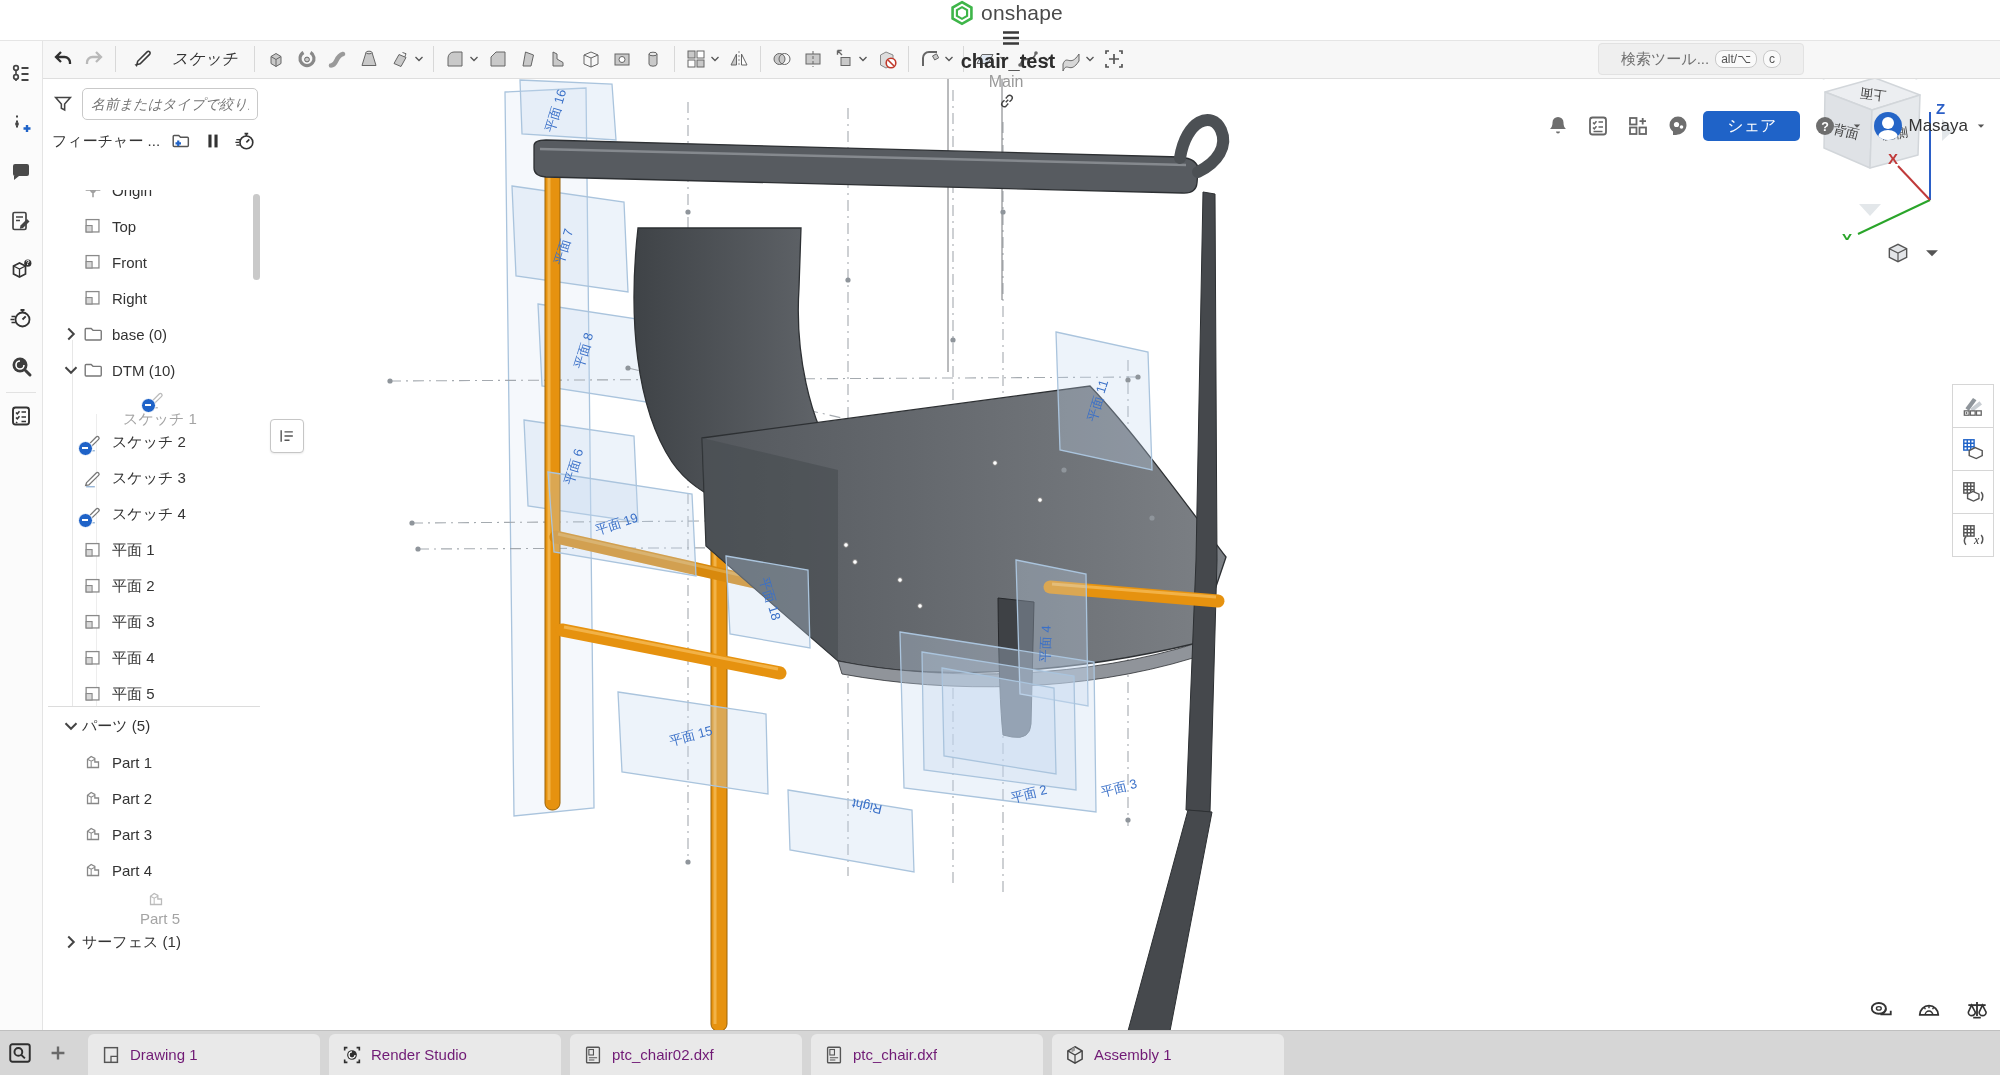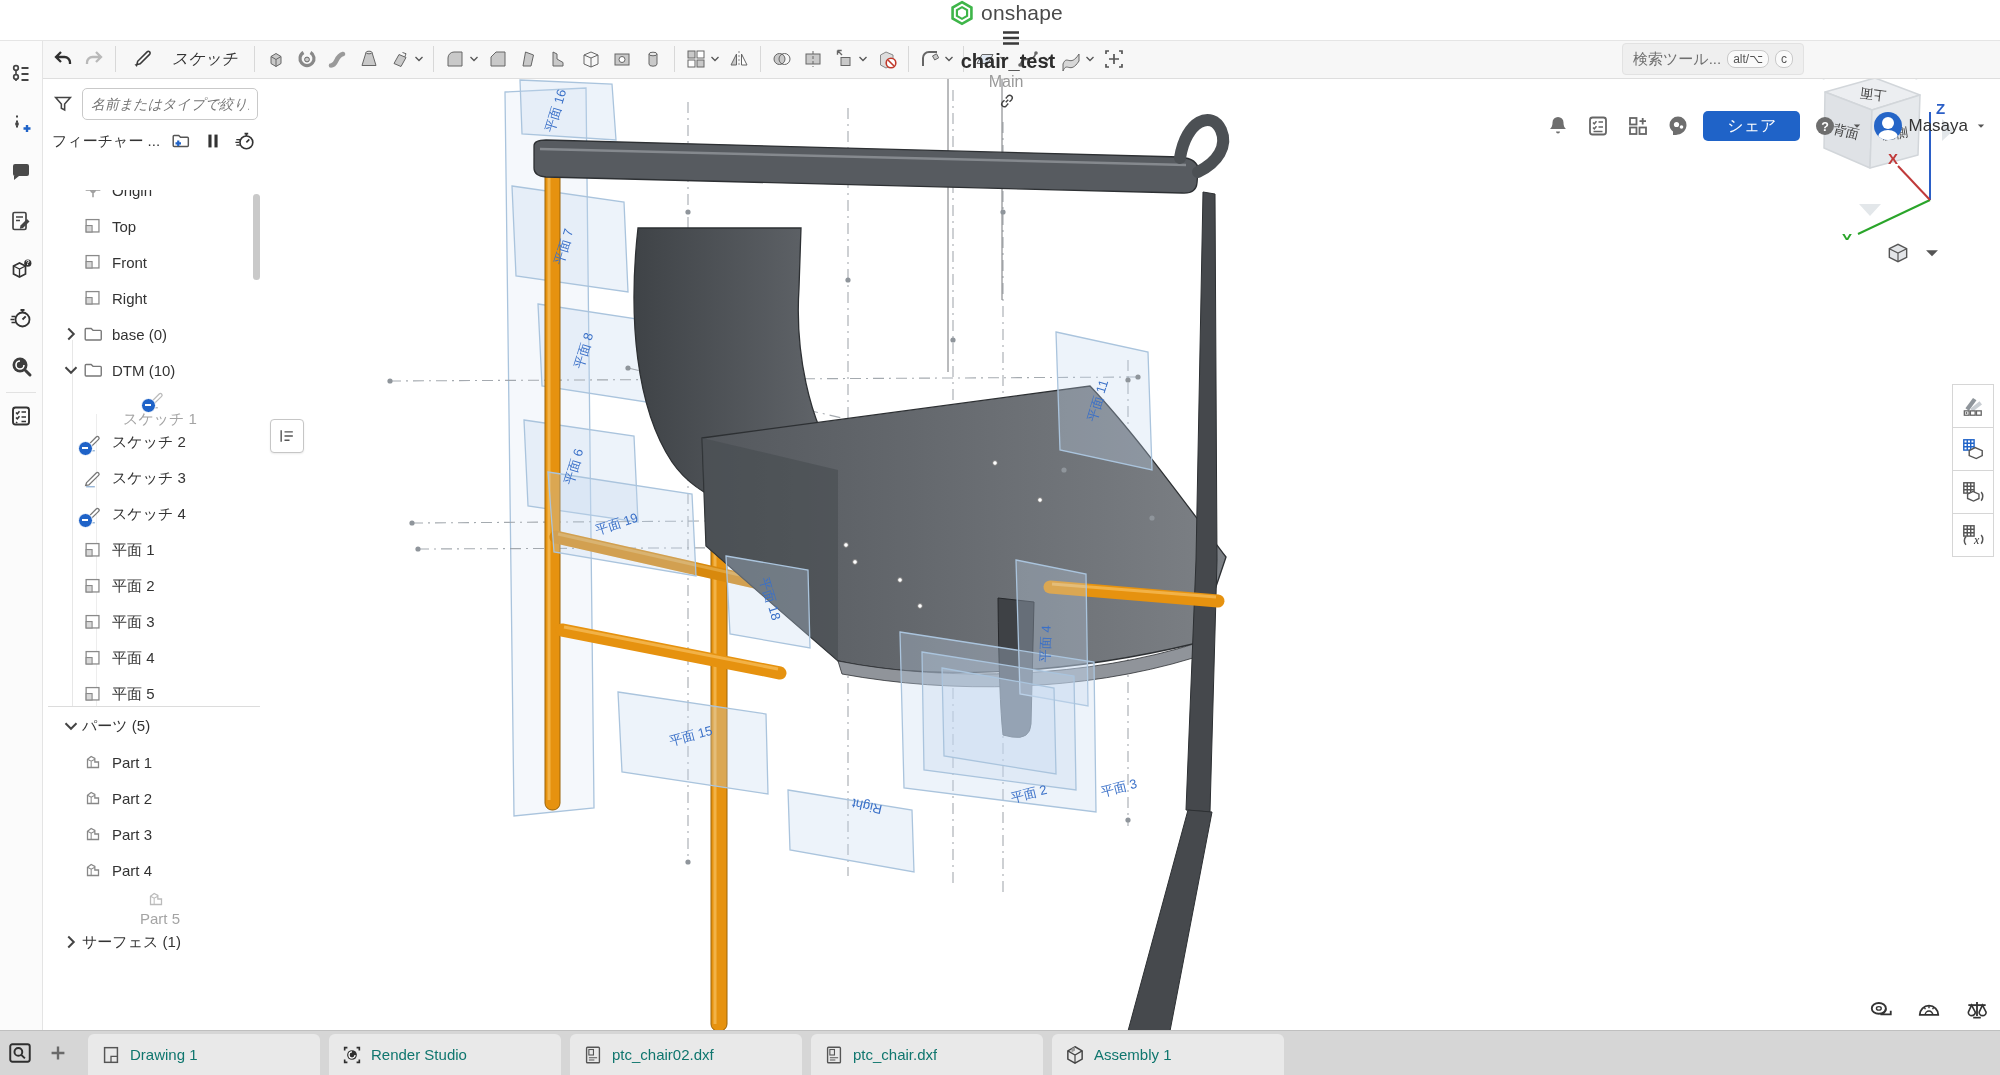--- a/index.html
+++ b/index.html
@@ -29,21 +29,21 @@
   
   .toolbar{position:absolute;top:40px;left:42px;right:0;height:38px;background:#f7f7f7;
     border-bottom:1px solid #dedede;display:flex;align-items:center;padding:0 6px;gap:1px;z-index:30;}
   .tool{width:30px;height:30px;display:flex;align-items:center;justify-content:center;border-radius:3px;cursor:pointer;}
   .tool svg{width:24px;height:24px;}
   .tcaret{width:12px;height:12px;margin-left:-3px;margin-right:2px;cursor:pointer;}
   .tdiv{width:1px;height:26px;background:#d8d8d8;margin:0 5px;flex:0 0 auto;}
   .sketch-btn{display:flex;align-items:center;gap:18px;padding:0 10px;height:30px;border-radius:3px;cursor:pointer;font-style:italic;}
   .sketch-btn span{font-size:16px;color:#333;}
   .searchbox{margin-left:auto;margin-right:190px;height:30px;background:#efefef;border:1px solid #e2e2e2;
-    border-radius:4px;display:flex;align-items:center;gap:6px;padding:0 10px;cursor:pointer;}
+    border-radius:4px;display:flex;align-items:center;gap:6px;padding:0 22px;cursor:pointer;}
   .searchbox .lbl{font-size:15px;color:#6f6f6f;}
   .kcap{font-size:12px;color:#555;background:#fafafa;border:1px solid #c9c9c9;border-radius:8px;padding:1px 5px;}
   
   .lstrip{position:absolute;top:40px;left:0;width:42px;bottom:44px;background:#fbfbfb;border-right:1px solid #e4e4e4;z-index:35;}
   .lstrip .ic{width:24px;height:24px;position:absolute;left:9px;cursor:pointer;}
   .sdiv{position:absolute;left:6px;right:6px;height:1px;background:#e2e2e2;}
   
   .fpanel{position:absolute;left:42px;top:78px;width:222px;bottom:44px;background:#fff;z-index:20;}
   .filter-row{display:flex;align-items:center;gap:8px;padding:10px 6px 4px 10px;}
   .filter-row .ic{width:22px;height:22px;}
@@ -85,21 +85,21 @@
   .br-icons .ic{width:26px;height:26px;cursor:pointer;}
   
   .tabbar{position:absolute;left:0;right:0;bottom:0;height:44px;background:#d6d6d6;border-top:1px solid #bfbfbf;
     display:flex;align-items:stretch;z-index:40;}
   .tabsearch{width:40px;display:flex;align-items:center;justify-content:center;cursor:pointer;}
   .tabsearch .ic{width:26px;height:26px;}
   .tabplus{width:36px;display:flex;align-items:center;justify-content:center;cursor:pointer;}
   .tabplus .ic{width:22px;height:22px;}
   .tabs{display:flex;gap:9px;margin-left:12px;}
   .tab{width:208px;display:flex;align-items:center;gap:8px;padding:0 12px;background:#e9e9e9;
-    border-radius:6px 6px 0 0;margin-top:3px;font-size:15px;color:#0f766e;cursor:pointer;position:relative;}
+    border-radius:6px 6px 0 0;margin-top:3px;font-size:15px;color:#701a75;cursor:pointer;position:relative;}
   .tab .ic{width:22px;height:22px;}
   .tab.active{background:#fff;color:#222;font-weight:bold;}
   .tab.active:after{content:"";position:absolute;left:0;right:0;bottom:0;height:4px;background:#2b62c9;}
   .tab .tlabel{white-space:nowrap;overflow:hidden;}
 </style>
 </head>
 <body>
 
 <div class="topbar">
   <div class="logo-wrap">

